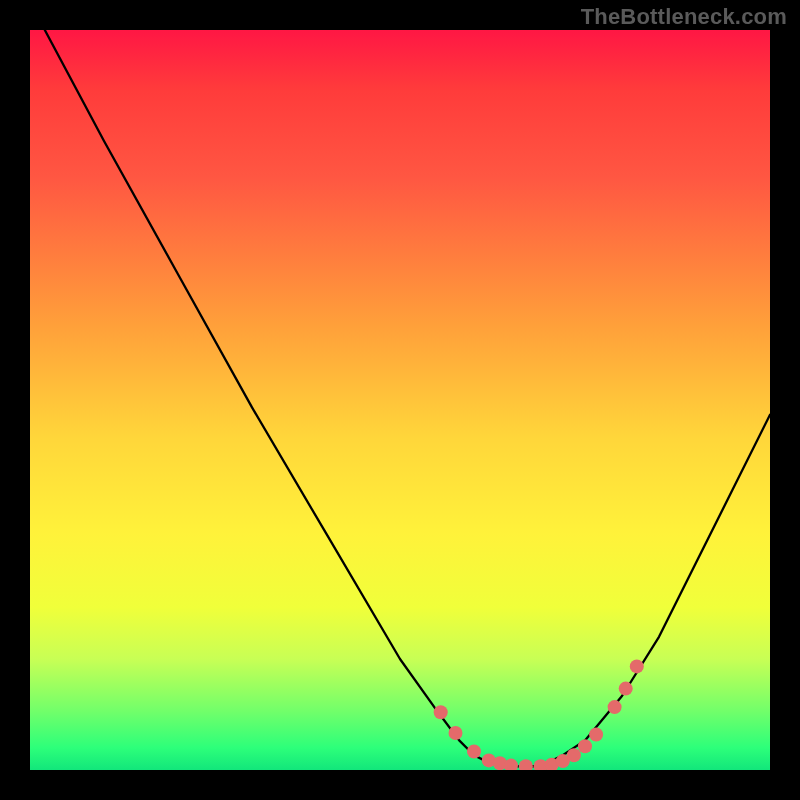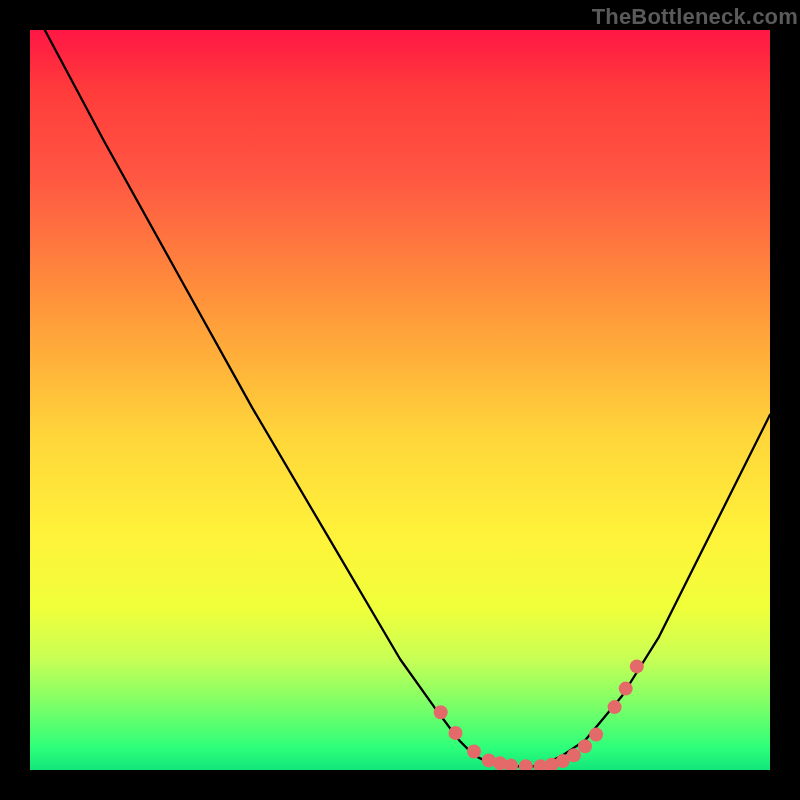--- a/index.html
+++ b/index.html
@@ -39,21 +39,21 @@
     );
   }
   svg.curve {
     position: absolute;
     left: 0;
     top: 0;
   }
   .watermark {
     position: absolute;
     top: 4px;
-    right: 2px;
+    right: 13px;
     font-family: Arial, Helvetica, sans-serif;
     font-size: 22px;
     font-weight: 600;
     color: #5a5a5a;
     letter-spacing: 0.2px;
     user-select: none;
   }
 </style>
 </head>
 <body>

